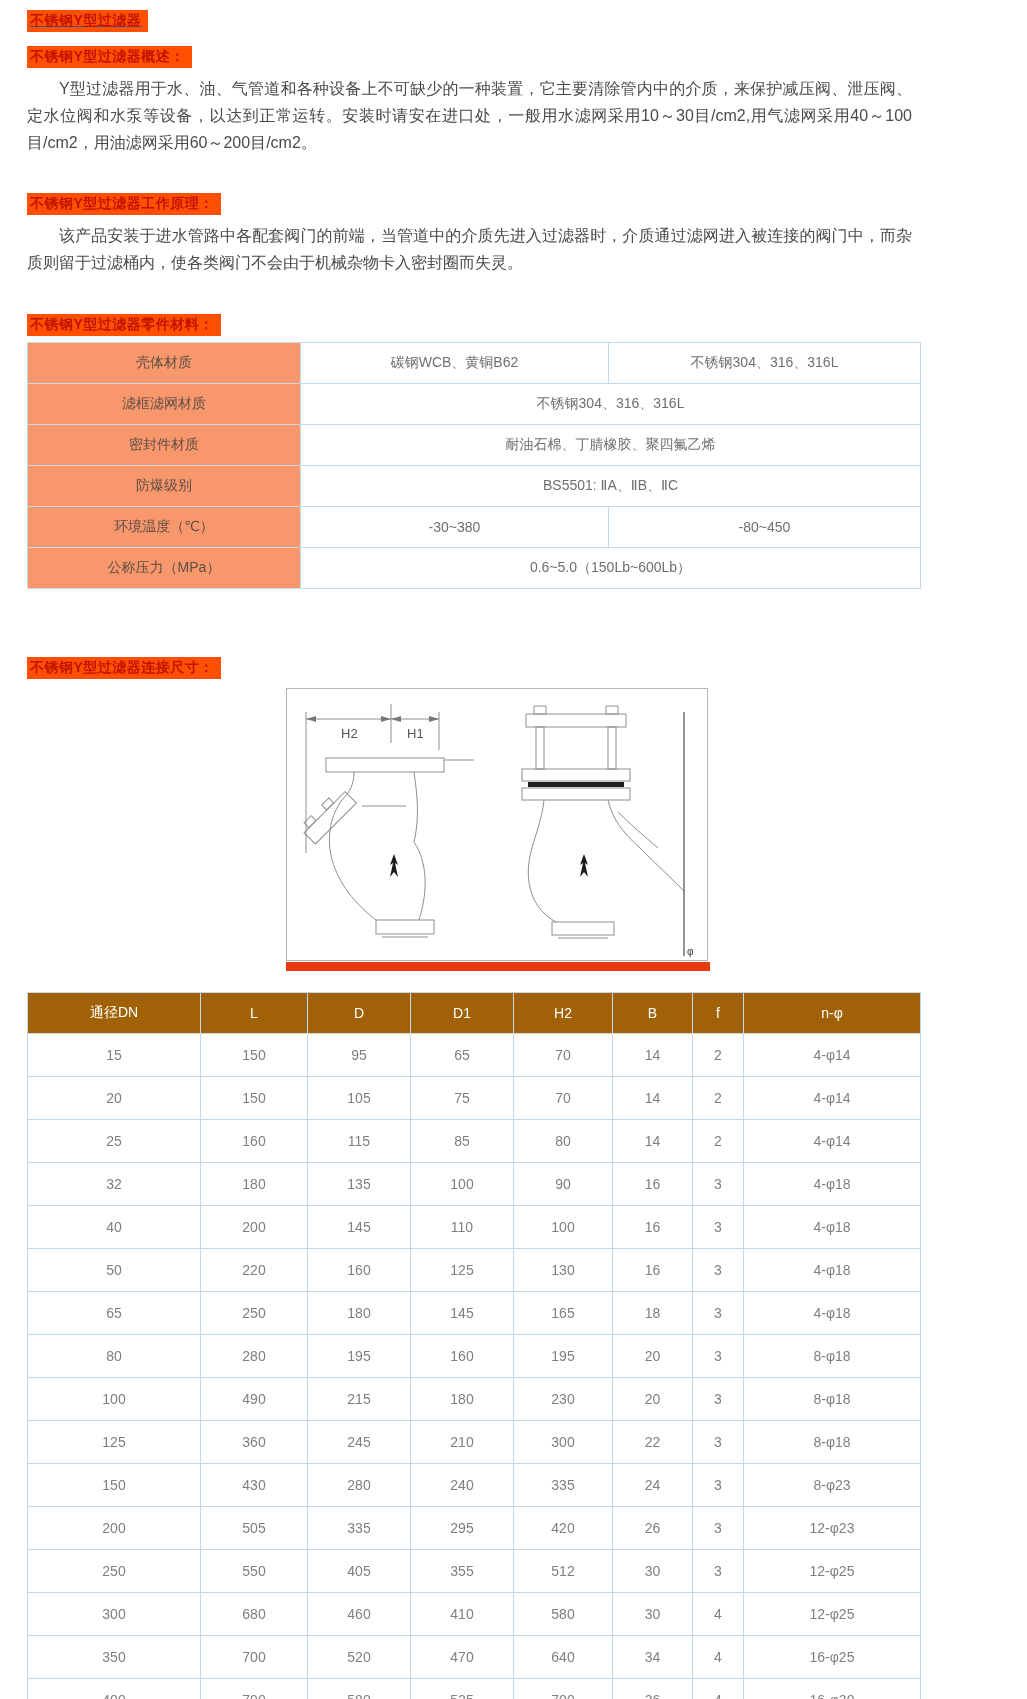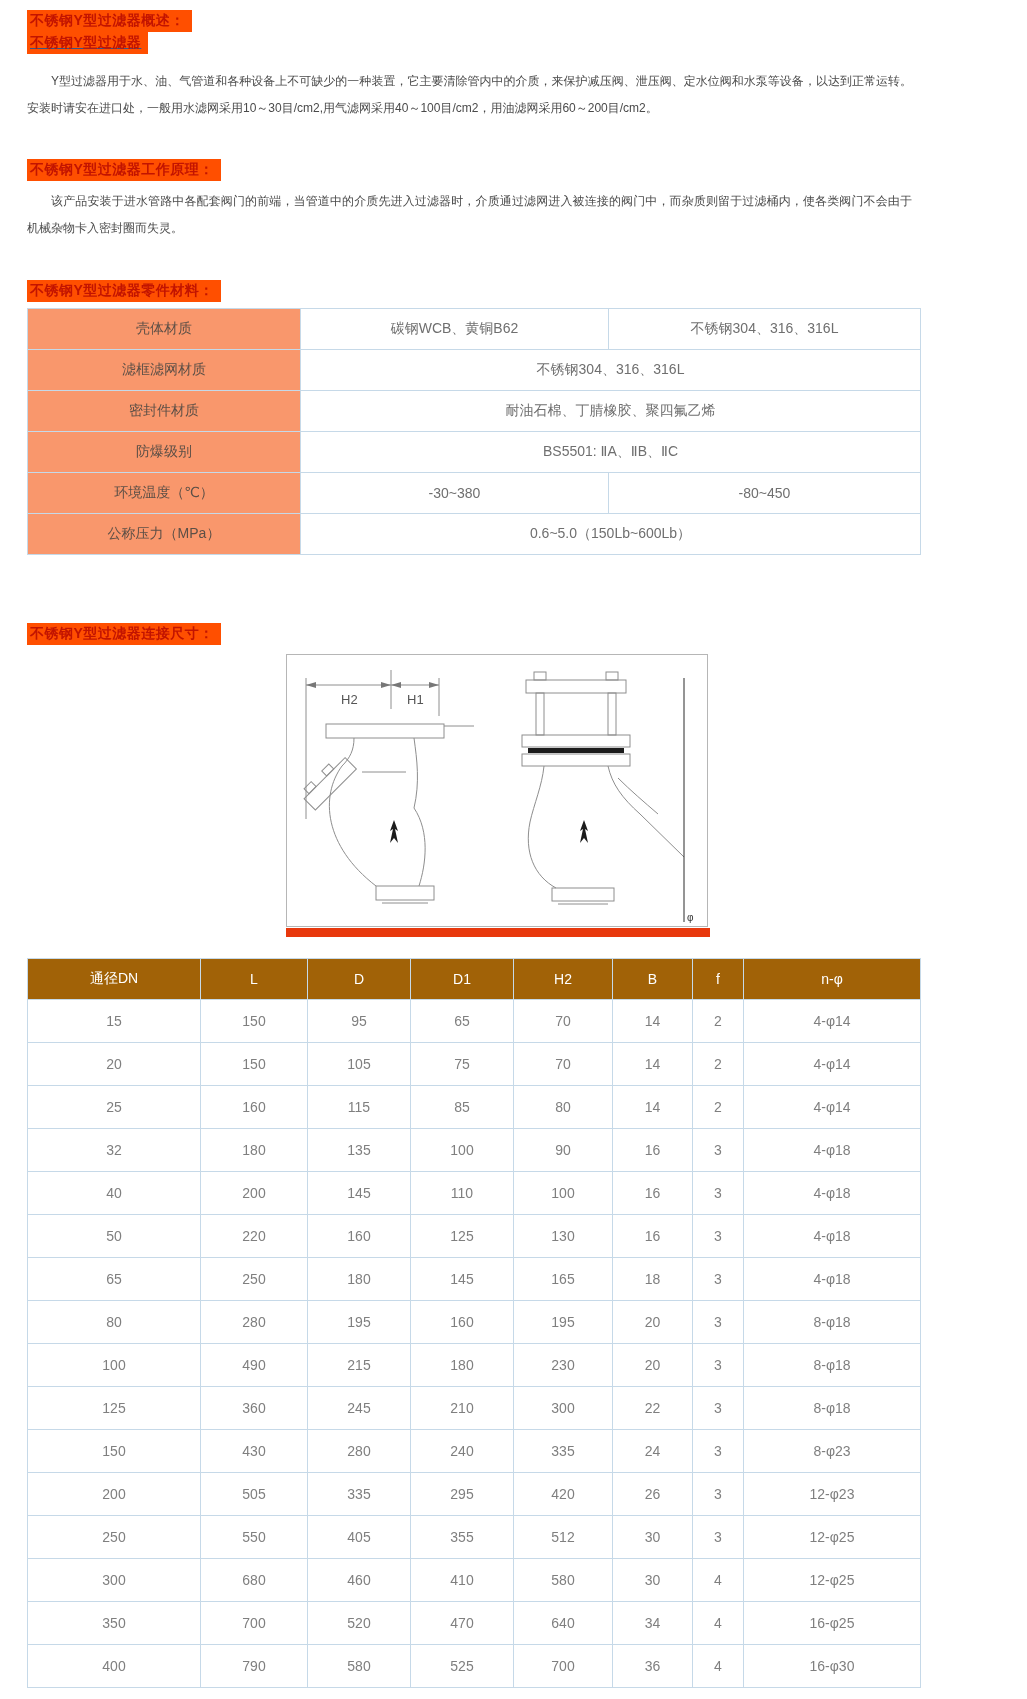--- a/index.html
+++ b/index.html
@@ -28,21 +28,21 @@
     cursor:pointer;
   }
   .row-title{margin:0 0 14px 0;}
   .row-overview{margin:0;}
   .row-principle{margin:37px 0 0 0;}
   .row-materials{margin:38px 0 3px 0;}
   .row-dims{margin:68px 0 0 0;}
 
   .para{
     margin:7px 8px 0 0;
-    font-size:12px;
+    font-size:16px;
     color:#4a4a4a;
     line-height:27px;
     text-indent:2em;
     text-align:justify;
   }
 
   
   table{border-collapse:collapse;table-layout:fixed;width:893px;}
   td,th{border:1px solid #c6d9e8;text-align:center;overflow:hidden;}
   .materials-table{margin-top:6px;}
@@ -67,26 +67,26 @@
     font-size:14px;
     color:#7f7f7f;
     background:#ffffff;
   }
 </style>
 </head>
 <body>
 
 <div class="page">
 
+  <div class="badge-row row-title">
+    <a class="badge badge-link">不锈钢Y型过滤器</a>
+  </div>
+
   <div class="badge-row row-overview">
     <span class="badge">不锈钢Y型过滤器概述：</span>
-  </div>
-
-  <div class="badge-row row-title">
-    <a class="badge badge-link">不锈钢Y型过滤器</a>
   </div>
   <p class="para">Y型过滤器用于水、油、气管道和各种设备上不可缺少的一种装置，它主要清除管内中的介质，来保护减压阀、泄压阀、定水位阀和水泵等设备，以达到正常运转。安装时请安在进口处，一般用水滤网采用10～30目/cm2,用气滤网采用40～100目/cm2，用油滤网采用60～200目/cm2。</p>
 
   <div class="badge-row row-principle">
     <span class="badge">不锈钢Y型过滤器工作原理：</span>
   </div>
   <p class="para">该产品安装于进水管路中各配套阀门的前端，当管道中的介质先进入过滤器时，介质通过滤网进入被连接的阀门中，而杂质则留于过滤桶内，使各类阀门不会由于机械杂物卡入密封圈而失灵。</p>
 
   <div class="badge-row row-materials">
     <span class="badge">不锈钢Y型过滤器零件材料：</span>

